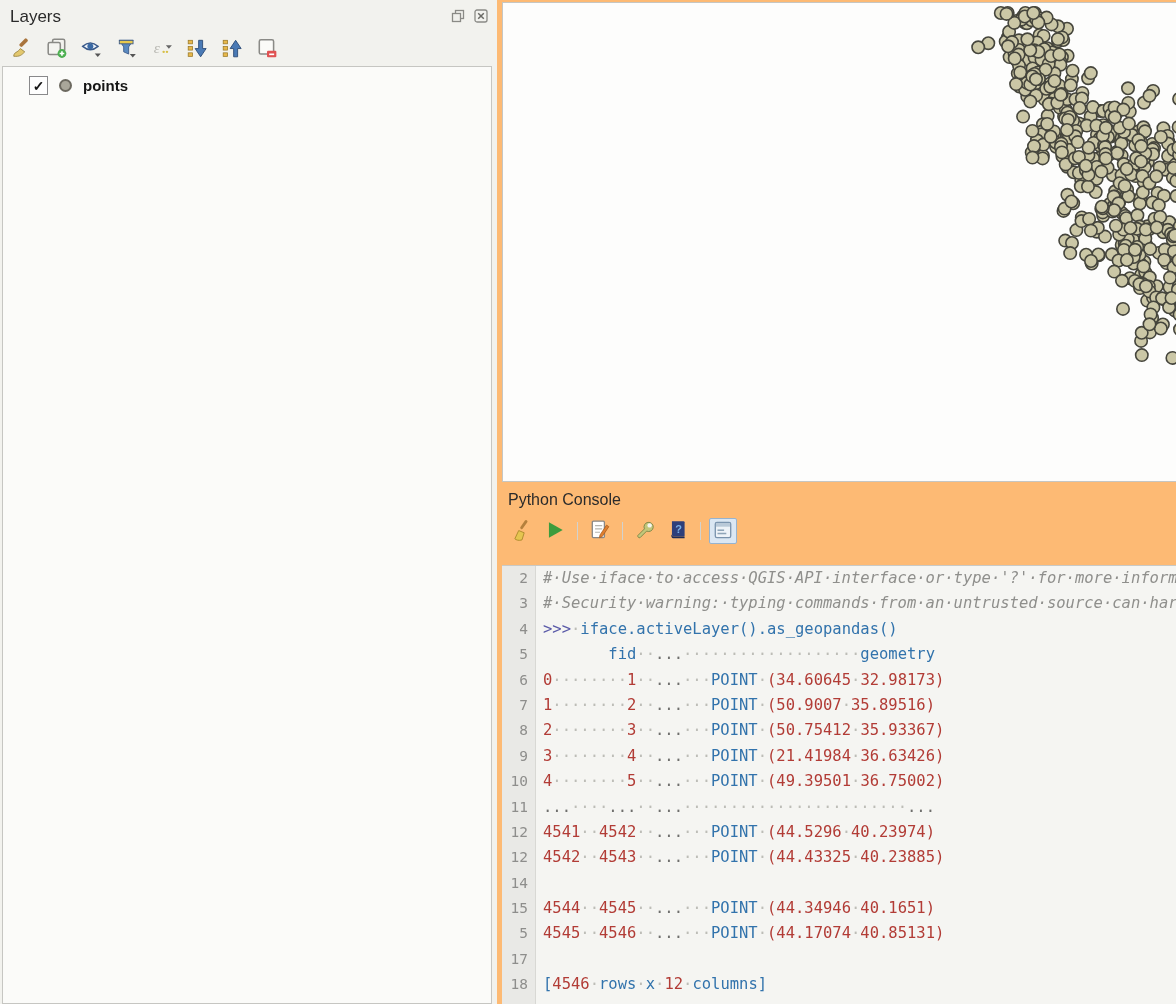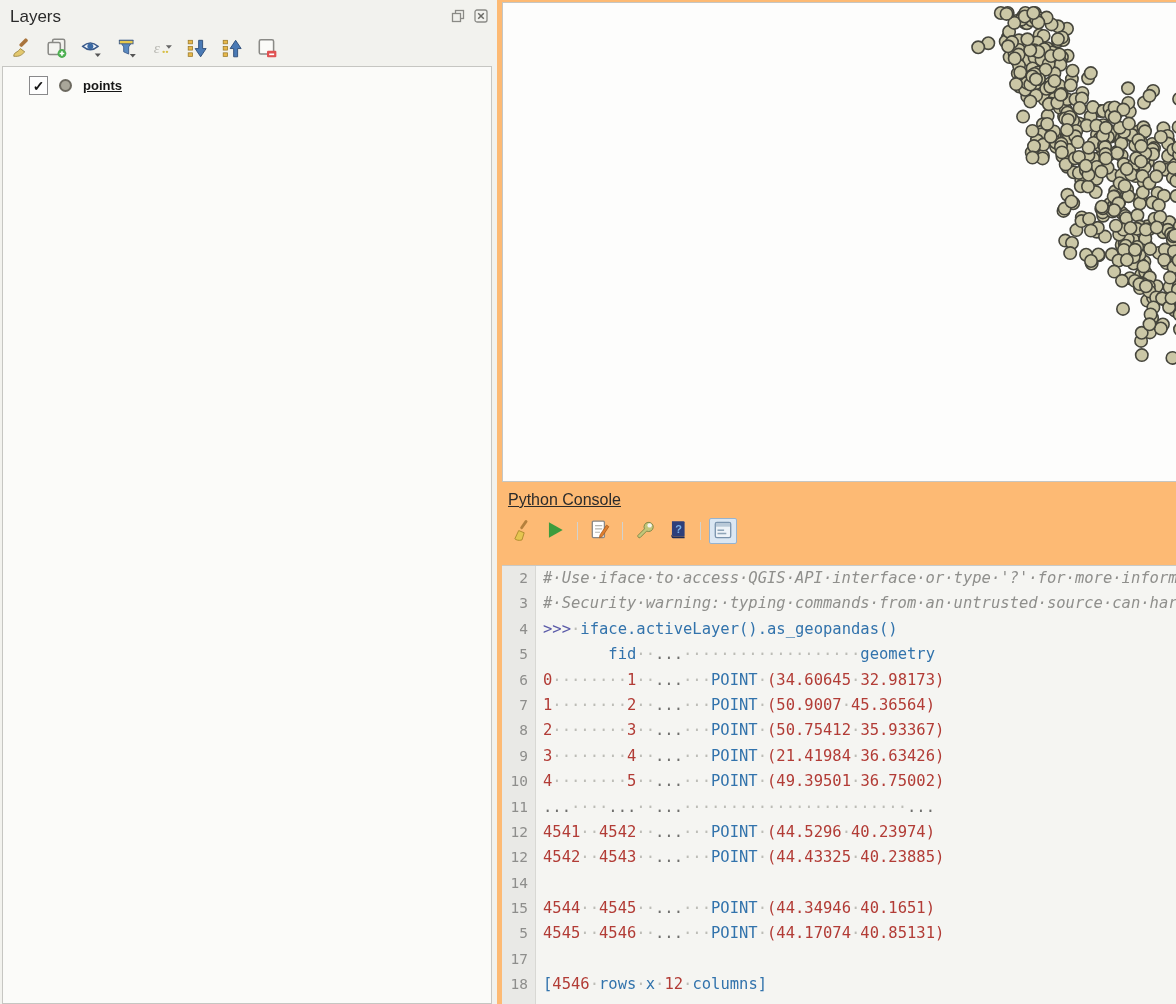--- a/index.html
+++ b/index.html
@@ -15,34 +15,34 @@
   .layers-toolbar{display:flex;align-items:center;gap:7px;padding:3px 8px 5px 8px;height:28px;}
   .tb-btn{width:28px;height:26px;border:none;background:transparent;padding:1px;display:flex;align-items:center;justify-content:center;cursor:pointer;border-radius:2px;}
   .tb-btn svg{width:22px;height:22px;}
   .tb-btn.active{background:#dbe7f3;border:1px solid #96b3cf;}
   .tb-sep{width:1px;height:18px;background:#d2d2ce;margin:0 3px;}
   .layers-tree{position:absolute;left:2px;top:66px;width:488px;bottom:0;background:#fbfbf9;border:1px solid #c6c6c2;}
   .layer-row{display:flex;align-items:center;gap:11px;margin-top:9px;padding-left:26px;}
   .layer-checkbox{width:17px;height:17px;background:#fefefe;border:1px solid #89898b;display:flex;align-items:center;justify-content:center;
                   font-size:14px;font-weight:bold;color:#151515;line-height:1;cursor:pointer;}
   .layer-symbol{width:9px;height:9px;border-radius:50%;background:#a9a69a;border:2px solid #6c6960;cursor:pointer;}
-  .layer-label{font-size:13px;font-weight:bold;text-decoration:underline;color:#161616;cursor:pointer;}
+  .layer-label{font-size:15px;font-weight:bold;color:#161616;cursor:pointer;}
 
   
   .v-splitter{position:absolute;left:491px;top:0;width:11px;height:1004px;cursor:col-resize;}
   .h-splitter{position:absolute;left:502px;top:481px;right:0;height:8px;cursor:row-resize;}
 
   
   .map-canvas{position:absolute;left:502px;top:2px;width:673px;height:478px;background:#fdfdfc;
               border:1px solid #c6c6c2;border-right:none;overflow:hidden;cursor:crosshair;}
   .map-canvas svg{display:block;}
 
   
   .console-panel{position:absolute;left:502px;top:488px;right:0;bottom:0;}
-  .console-title{font-size:16px;color:#2b2b2b;margin:3px 0 0 6px;text-decoration:underline;}
+  .console-title{font-size:16px;color:#2b2b2b;margin:3px 0 0 6px;}
   .console-toolbar{display:flex;align-items:center;gap:5px;margin:7px 0 0 6px;height:30px;}
   .console-code{position:absolute;left:0;right:0;top:77px;bottom:0;background:#f5f5f2;border-top:1px solid #c9c9c5;
                 overflow:hidden;font-family:"DejaVu Sans Mono",monospace;cursor:text;}
   .cl{display:flex;height:25.4px;align-items:baseline;}
   .cl-no{flex:0 0 34px;background:#e9e9e6;border-right:1px solid #d8d8d4;color:#8e8e8c;
          text-align:right;padding-right:7px;font-size:14.5px;line-height:25.4px;box-sizing:border-box;}
   .cl-code{white-space:pre;padding-left:7px;font-size:15.5px;line-height:25.4px;color:#3a3a3a;}
   .seg-c{color:#8f8f8c;font-style:italic;}
   .seg-p{color:#5a5aa8;}
   .seg-b{color:#3273ac;}
@@ -722,21 +722,21 @@
         <div class="cl">
           <span class="cl-no">5</span>
           <span class="cl-code"><span class="seg-s">       </span><span class="seg-b">fid</span><span class="seg-w">··</span><span class="seg-g">...</span><span class="seg-w">···················</span><span class="seg-b">geometry</span></span>
         </div>
         <div class="cl">
           <span class="cl-no">6</span>
           <span class="cl-code"><span class="seg-r">0</span><span class="seg-w">········</span><span class="seg-r">1</span><span class="seg-w">··</span><span class="seg-g">...</span><span class="seg-w">···</span><span class="seg-b">POINT</span><span class="seg-w">·</span><span class="seg-r">(34.60645</span><span class="seg-w">·</span><span class="seg-r">32.98173)</span></span>
         </div>
         <div class="cl">
           <span class="cl-no">7</span>
-          <span class="cl-code"><span class="seg-r">1</span><span class="seg-w">········</span><span class="seg-r">2</span><span class="seg-w">··</span><span class="seg-g">...</span><span class="seg-w">···</span><span class="seg-b">POINT</span><span class="seg-w">·</span><span class="seg-r">(50.9007</span><span class="seg-w">·</span><span class="seg-r">45.36564)</span></span>
+          <span class="cl-code"><span class="seg-r">1</span><span class="seg-w">········</span><span class="seg-r">2</span><span class="seg-w">··</span><span class="seg-g">...</span><span class="seg-w">···</span><span class="seg-b">POINT</span><span class="seg-w">·</span><span class="seg-r">(50.9007</span><span class="seg-w">·</span><span class="seg-r">35.89516)</span></span>
         </div>
         <div class="cl">
           <span class="cl-no">8</span>
           <span class="cl-code"><span class="seg-r">2</span><span class="seg-w">········</span><span class="seg-r">3</span><span class="seg-w">··</span><span class="seg-g">...</span><span class="seg-w">···</span><span class="seg-b">POINT</span><span class="seg-w">·</span><span class="seg-r">(50.75412</span><span class="seg-w">·</span><span class="seg-r">35.93367)</span></span>
         </div>
         <div class="cl">
           <span class="cl-no">9</span>
           <span class="cl-code"><span class="seg-r">3</span><span class="seg-w">········</span><span class="seg-r">4</span><span class="seg-w">··</span><span class="seg-g">...</span><span class="seg-w">···</span><span class="seg-b">POINT</span><span class="seg-w">·</span><span class="seg-r">(21.41984</span><span class="seg-w">·</span><span class="seg-r">36.63426)</span></span>
         </div>
         <div class="cl">

